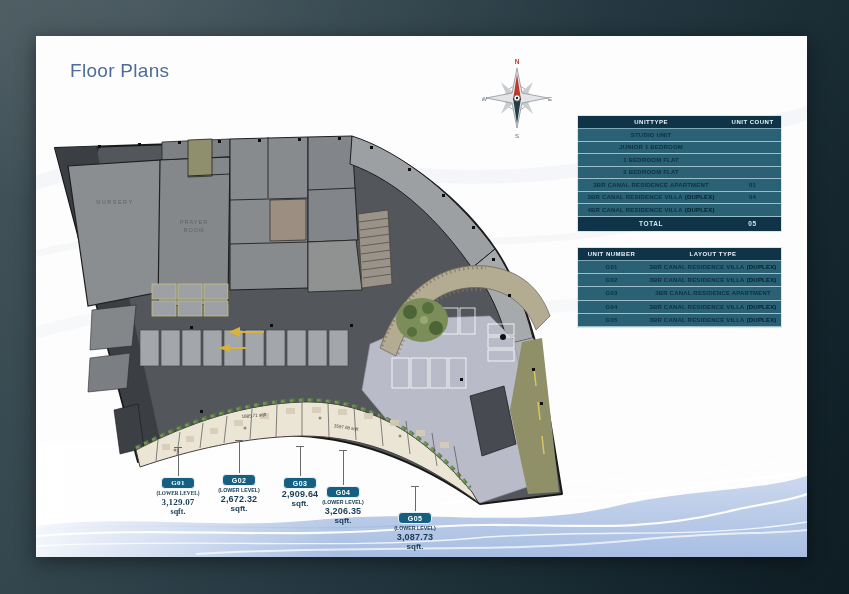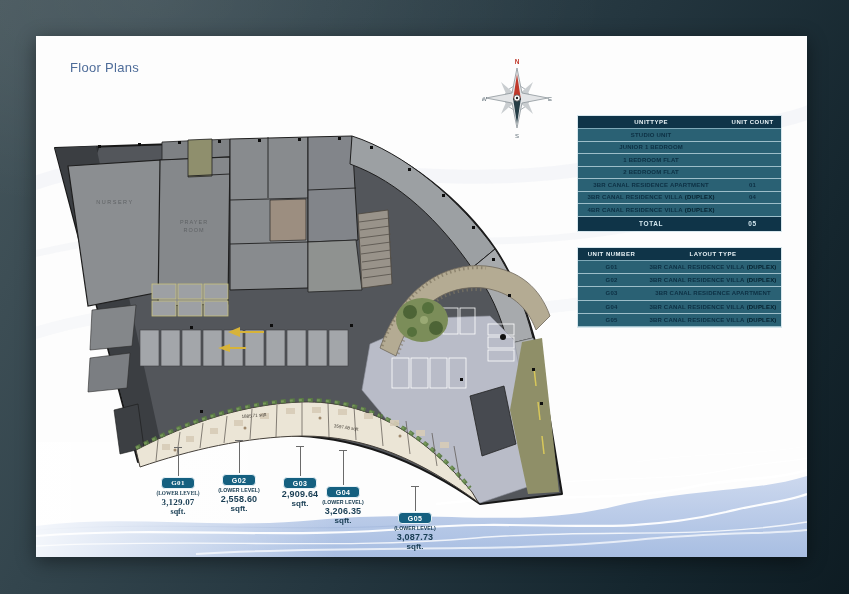--- a/index.html
+++ b/index.html
@@ -9,21 +9,21 @@
     background:
       radial-gradient(90% 60% at 18% 0%, rgba(255,255,255,.07), rgba(255,255,255,0) 60%),
       linear-gradient(118deg,#46565c 0%,#33454d 28%,#24363f 55%,#15262e 82%,#0e1c23 100%);}
   .card{position:absolute;left:36px;top:36px;width:771px;height:521px;background:#fdfdfd;
     box-shadow:0 4px 18px rgba(0,0,0,.45);overflow:hidden;}
   svg{display:block;}
   .waves-top,.waves-bottom{position:absolute;left:0;pointer-events:none;}
   .waves-top{top:0;}
   .waves-bottom{bottom:0;}
 
-  .fp-title{position:absolute;left:34px;top:24px;font-size:13px;color:#4e6c99;letter-spacing:.3px;}
+  .fp-title{position:absolute;left:34px;top:24px;font-size:19px;color:#4e6c99;letter-spacing:.3px;}
   .gf-head{position:absolute;left:500px;top:22px;width:290px;text-align:center;}
   .gf-title{font-size:31px;font-weight:600;color:#264b5e;letter-spacing:-.5px;transform:scaleX(.9);transform-origin:center;}
   .gf-sub{font-size:7px;font-weight:bold;color:#1a1a1a;letter-spacing:.6px;margin-top:1px;}
 
   .compass{position:absolute;left:446px;top:18px;width:70px;height:90px;}
 
   .t{position:absolute;width:203px;box-shadow:0 0 0 1px rgba(170,205,218,.45);}
   .t .hd{display:flex;background:#0f3448;color:#e9f3f7;font-weight:bold;font-size:6px;height:13px;
     align-items:center;letter-spacing:.5px;border-bottom:1px solid #7fa9b8;}
   .t .row{display:flex;background:#2a6174;height:12.5px;align-items:center;
@@ -350,21 +350,21 @@
       <div class="leader" style="height:29px;"></div>
       <div class="pill">G01</div>
       <div class="lvl">(LOWER LEVEL)</div>
       <div class="area">3,129.07</div>
       <div class="squnit">sqft.</div>
     </div>
     <div class="callout" style="left:158px;top:404px;">
       <div class="leader" style="height:33px;"></div>
       <div class="pill">G02</div>
       <div class="lvl">(LOWER LEVEL)</div>
-      <div class="area">2,558.60</div>
+      <div class="area">2,672.32</div>
       <div class="squnit">sqft.</div>
     </div>
     <div class="callout" style="left:219px;top:410px;">
       <div class="leader" style="height:30px;"></div>
       <div class="pill">G03</div>
       <div class="lvl"></div>
       <div class="area">2,909.64</div>
       <div class="squnit">sqft.</div>
     </div>
     <div class="callout" style="left:262px;top:414px;">

